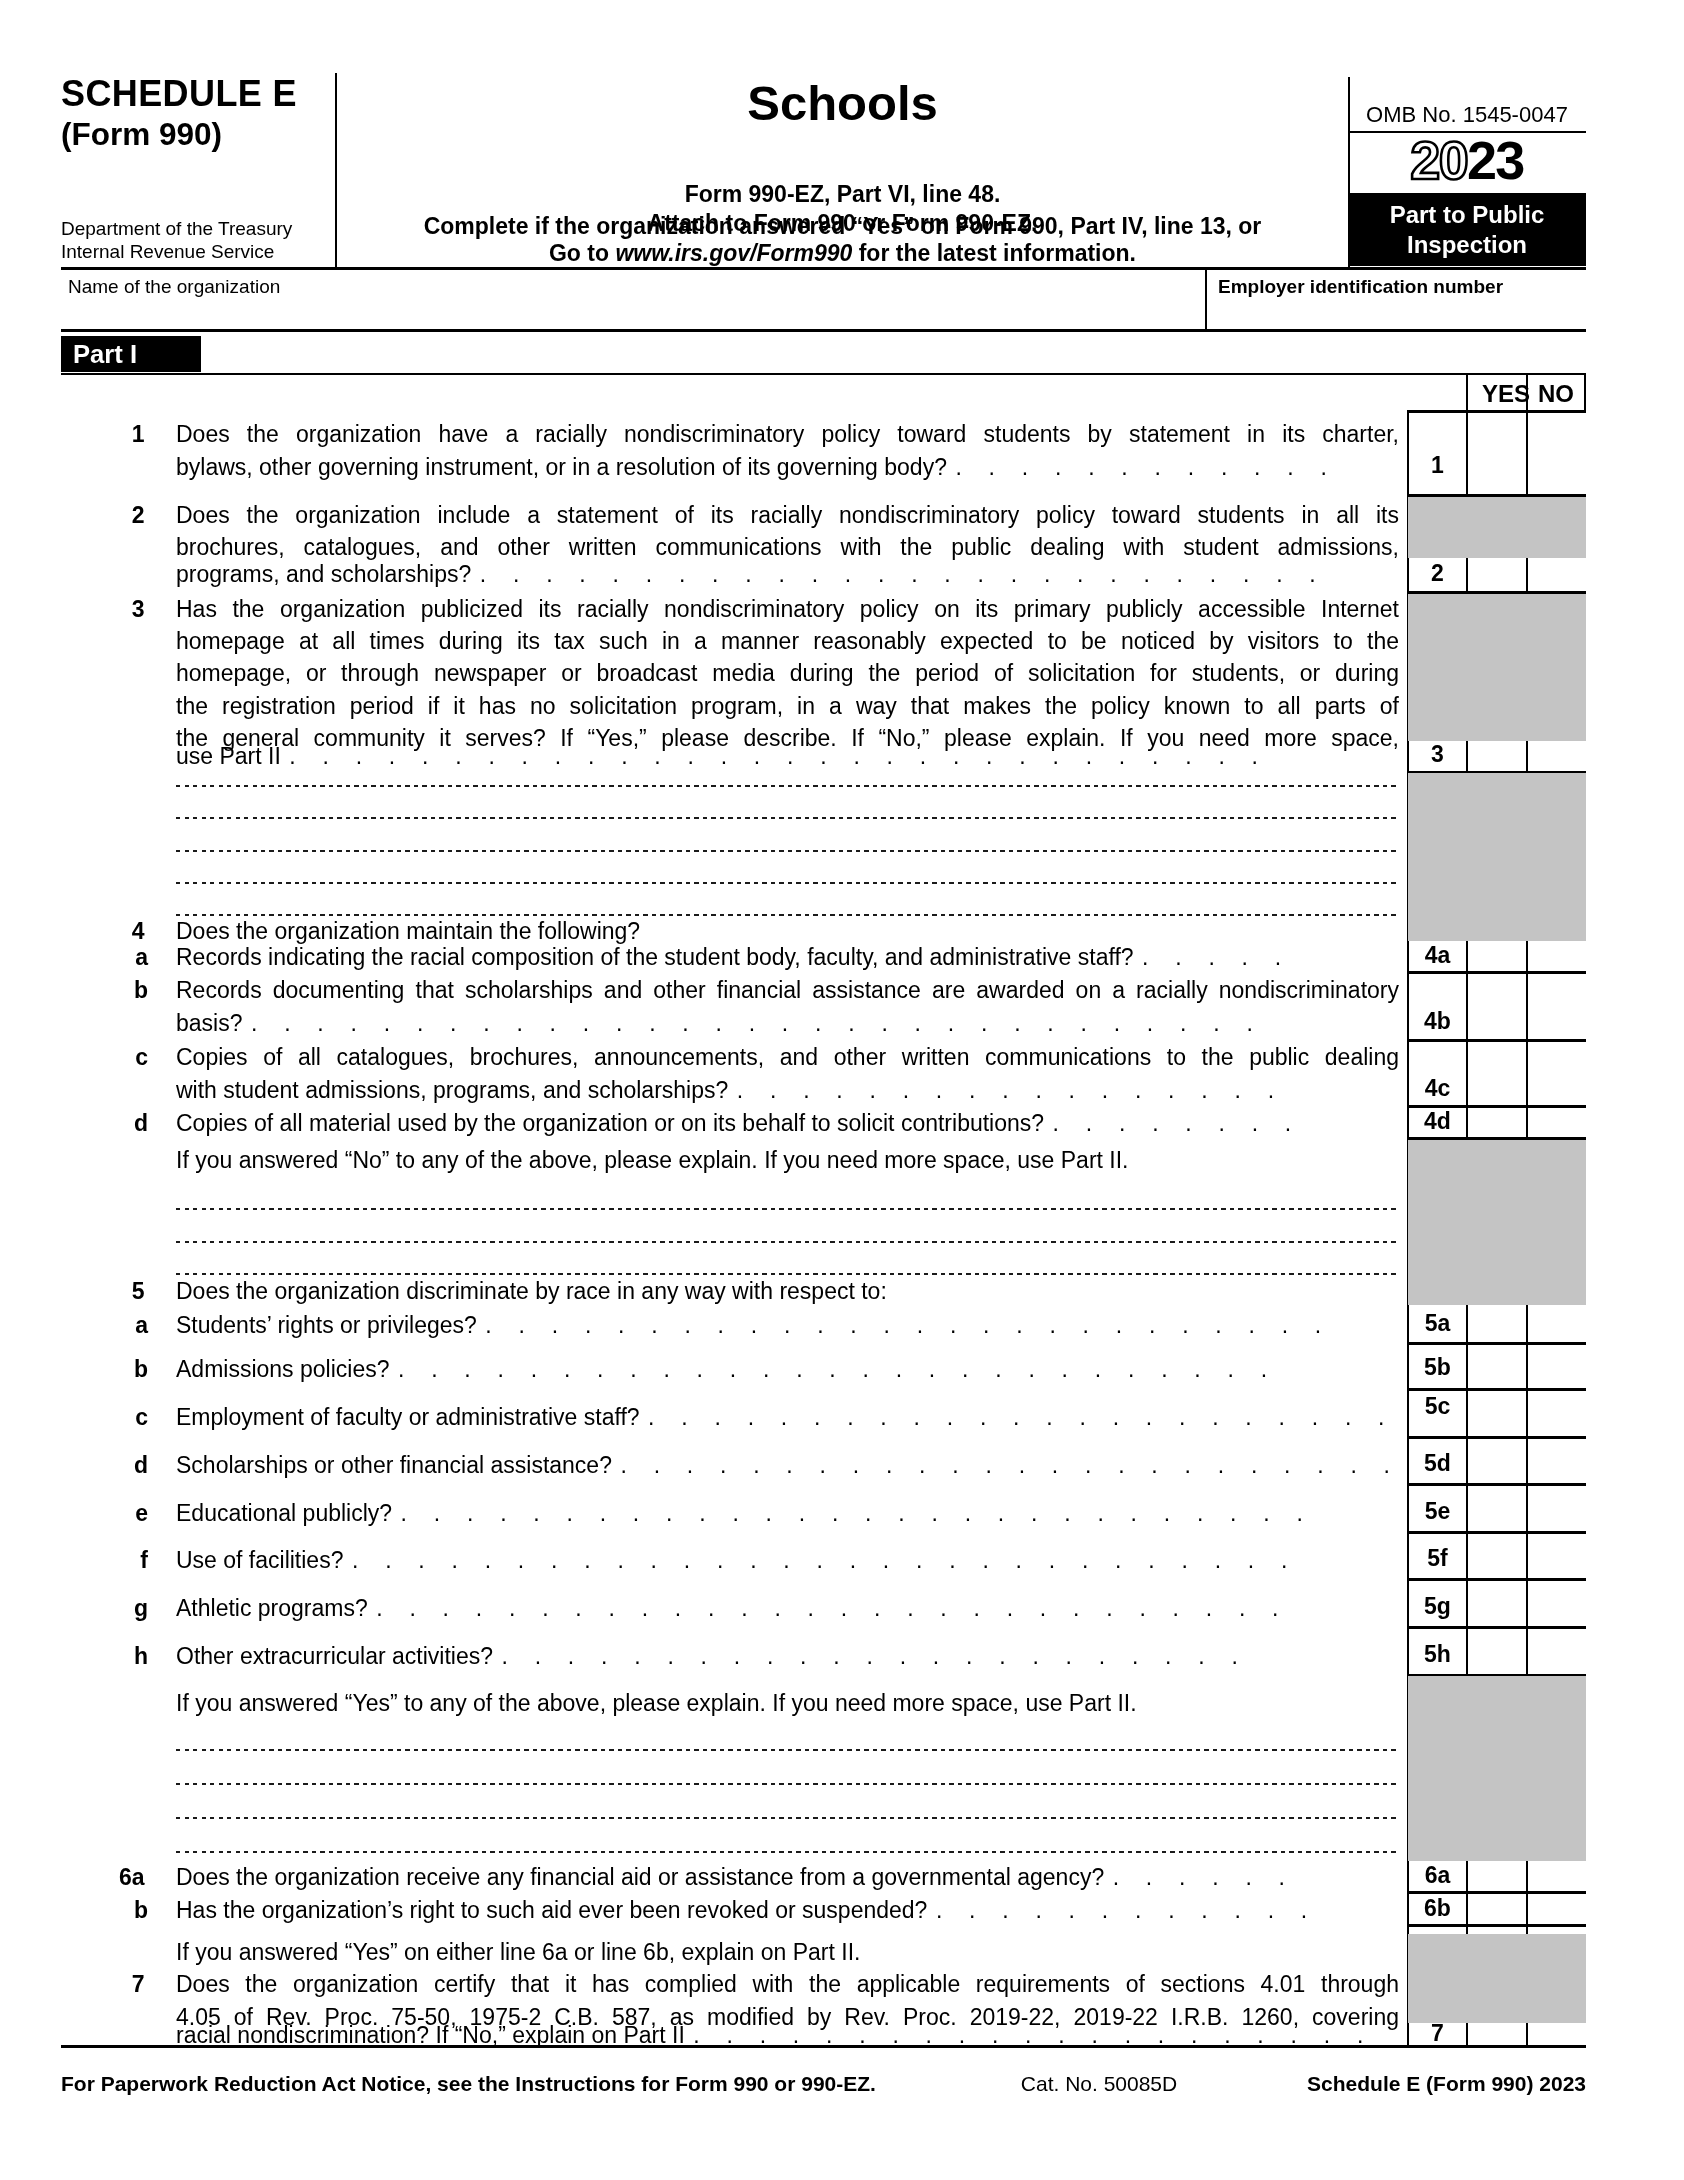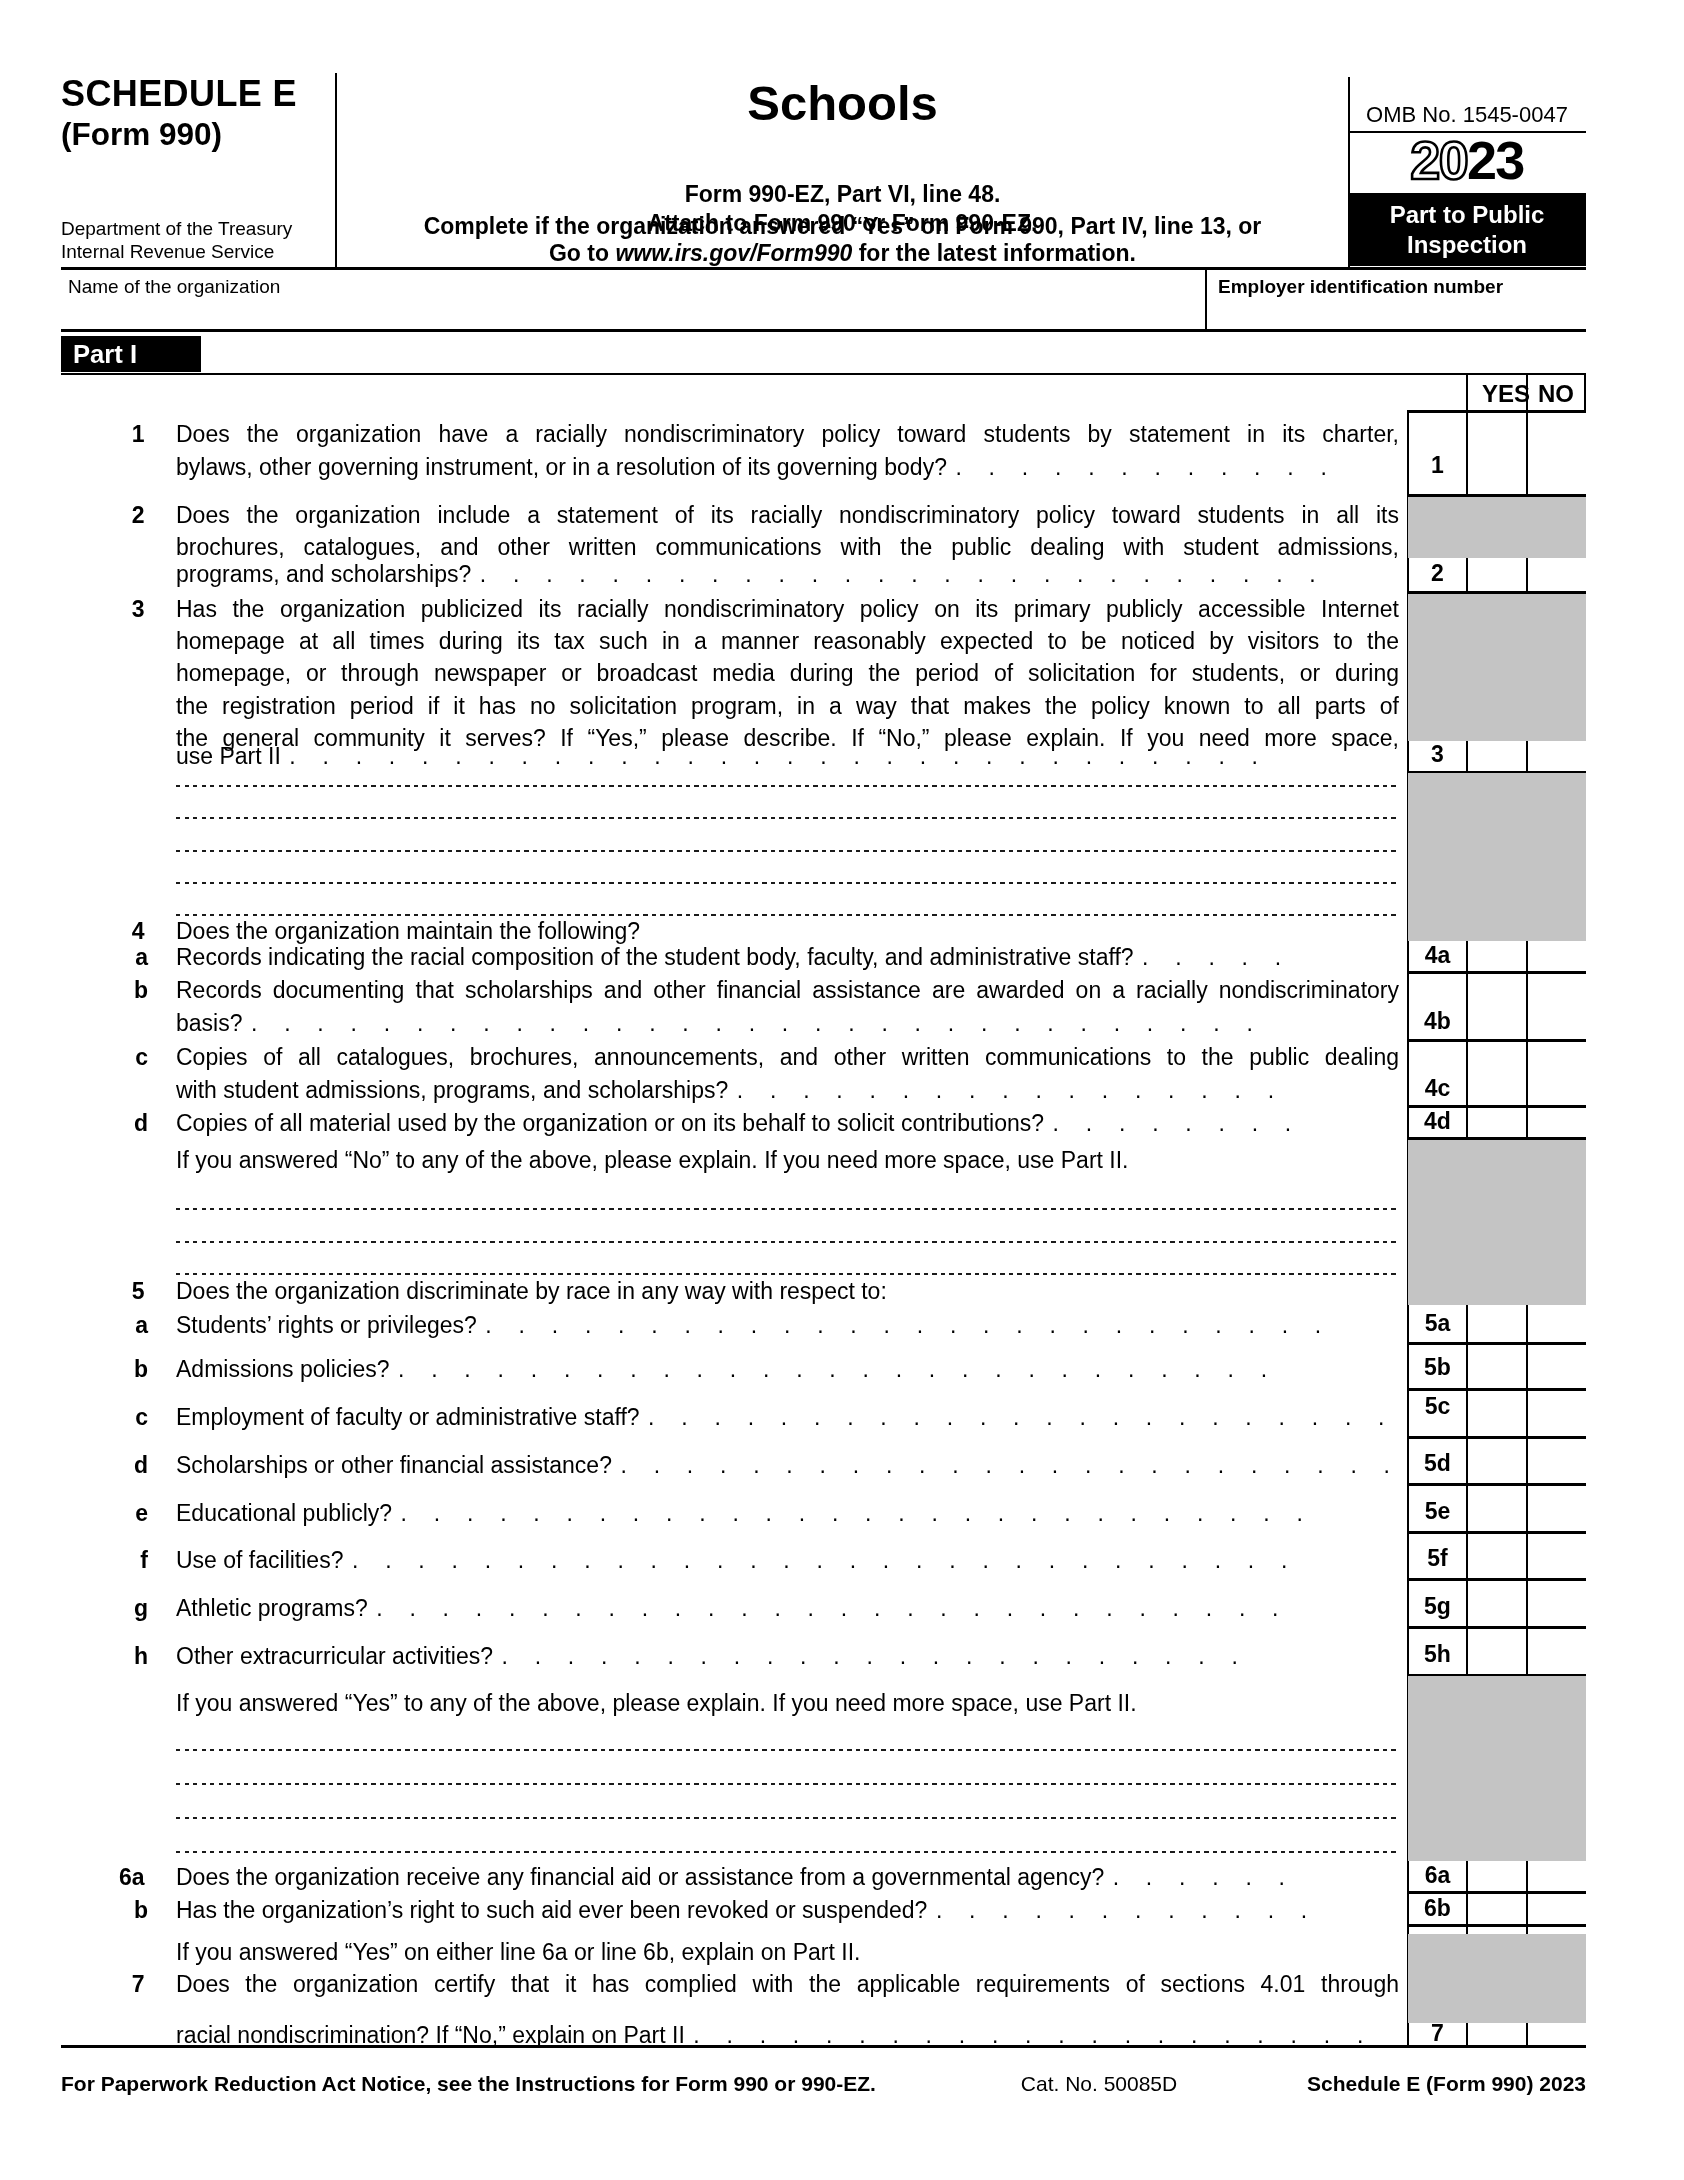--- a/index.html
+++ b/index.html
@@ -283,20 +283,21 @@
         <div class="cellnum" style="top: 0.9px;">6b</div>
         <div class="anscell" style="left: 1405px;"></div>
         <div class="anscell" style="left: 1465px;"></div>
         <div class="hline" style="left: 1346px; top: 30px; width: 179px; height: 2.6px; position: absolute;"></div>
       </div>
       <div class="row" style="top: 1926px; height: 89px; margin-top: 8px;">
         <div class="shade" style="left: 1347px; top: 0px; width: 178px; height: 100%; background: rgb(196, 196, 196);"></div>
         <div class="qline" style="top: 5.1px;"><span>If you answered “Yes” on either line 6a or line 6b, explain on Part II.</span></div>
         <div class="qnum" style="top: 37px;">7</div>
         <div class="qline j" style="top: 37px;"><span>Does the organization certify that it has complied with the applicable requirements of sections 4.01 through</span></div>
+        <div class="qline j" style="top: 70px;"><span>4.05 of Rev. Proc. 75-50, 1975-2 C.B. 587, as modified by Rev. Proc. 2019-22, 2019-22 I.R.B. 1260, covering</span></div>
       </div>
       <div class="row" style="top: 2015px; height: 31.5px;">
         <div class="qline" style="top: 6.8px;"><span>racial nondiscrimination? If “No,” explain on Part II</span><span class="ldr">. . . . . . . . . . . . . . . . . . . . .</span></div>
         <div class="cellnum" style="top: 5.1px;">7</div>
         <div class="anscell" style="left: 1405px;"></div>
         <div class="anscell" style="left: 1465px;"></div>
       </div>
     </div>
 
   <div class="hline" style="left:61px;top:2045px;width:1525px;height:3.4px;"></div>

